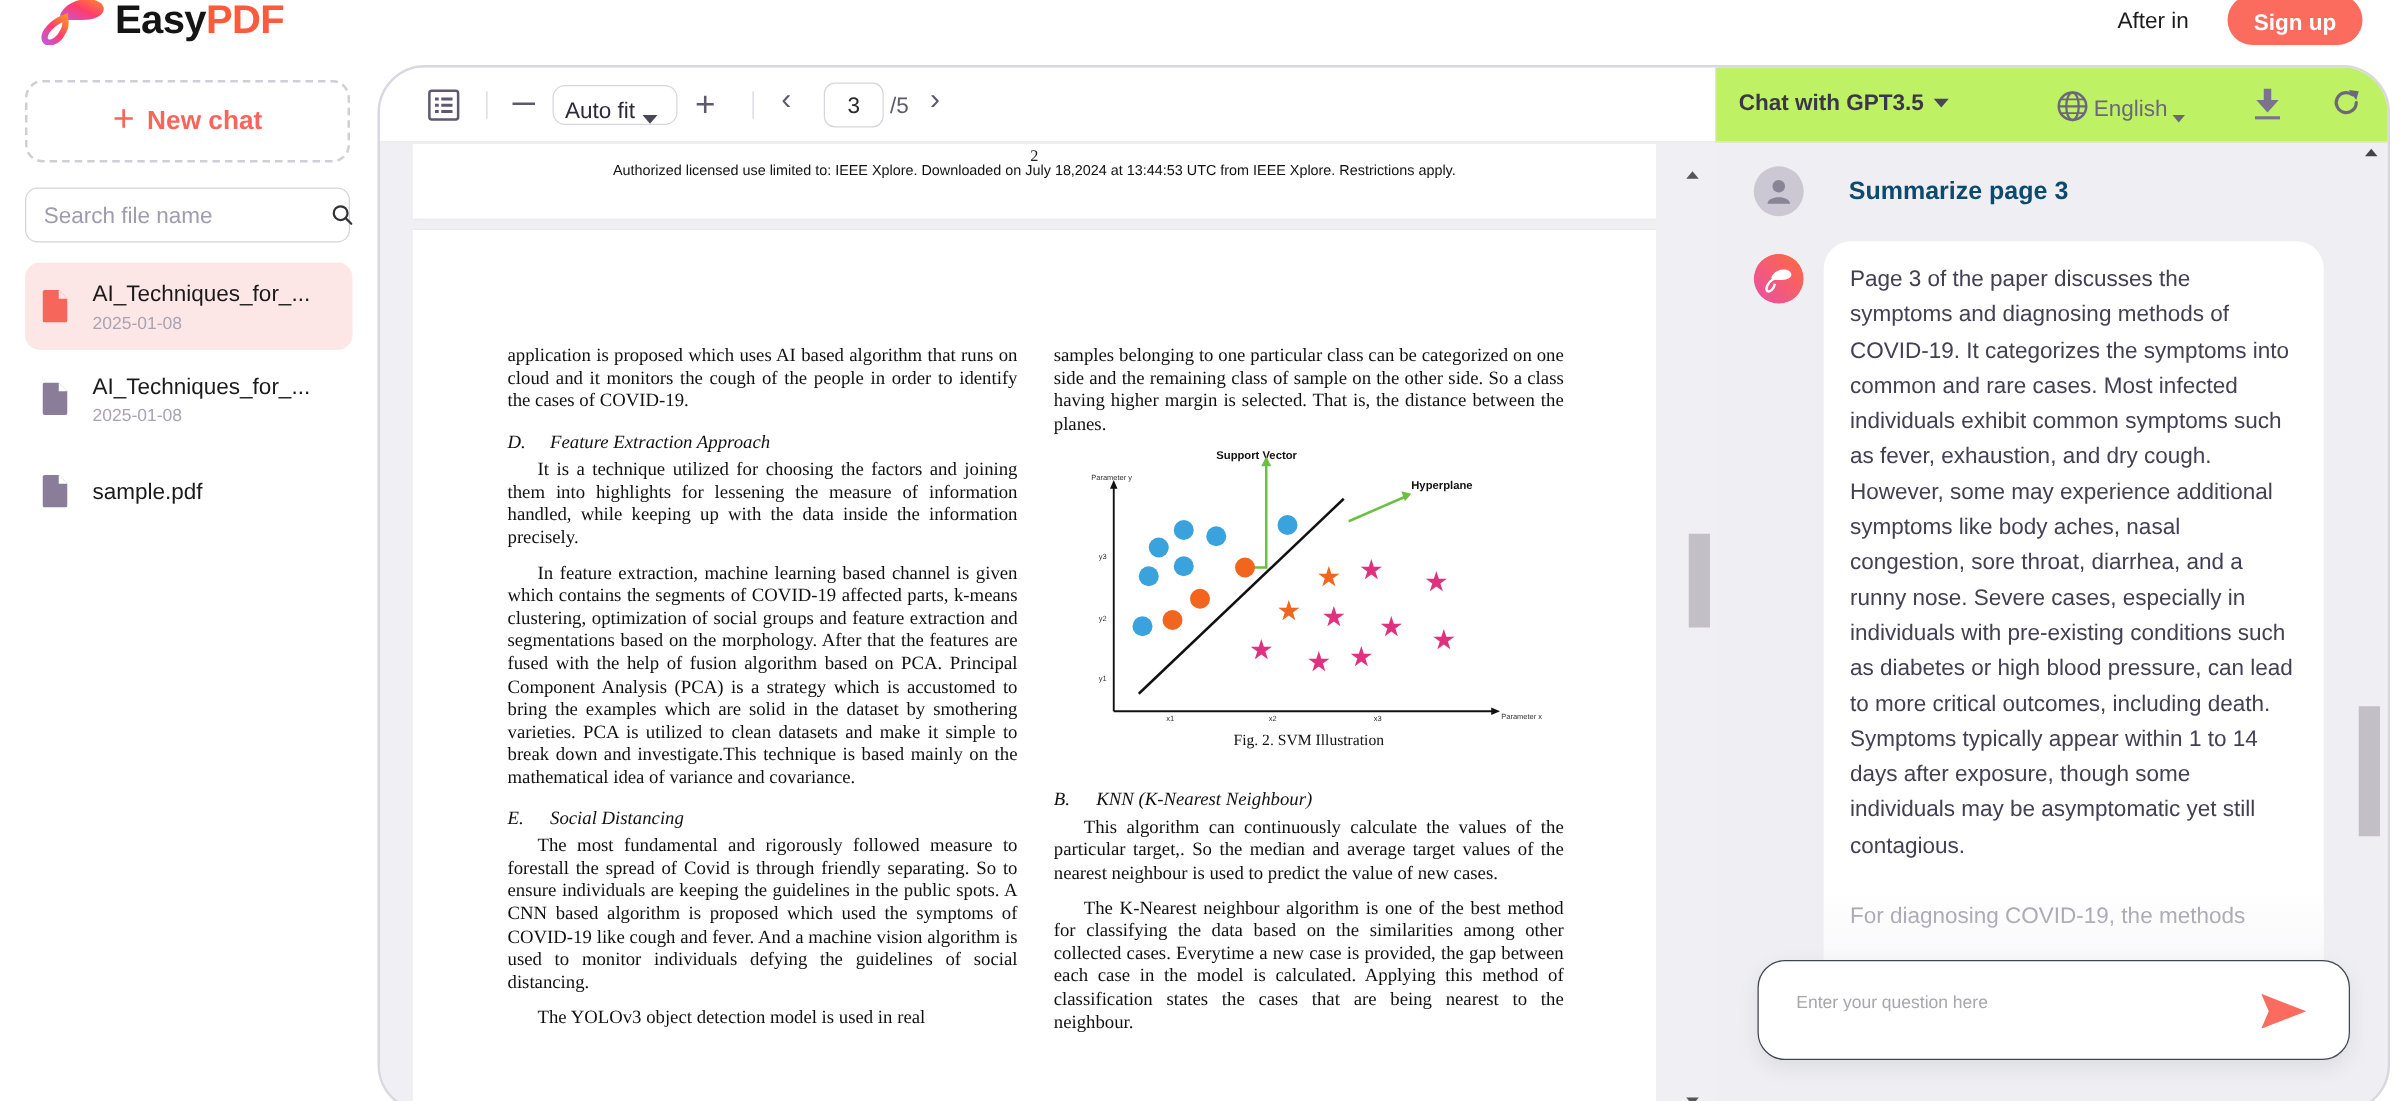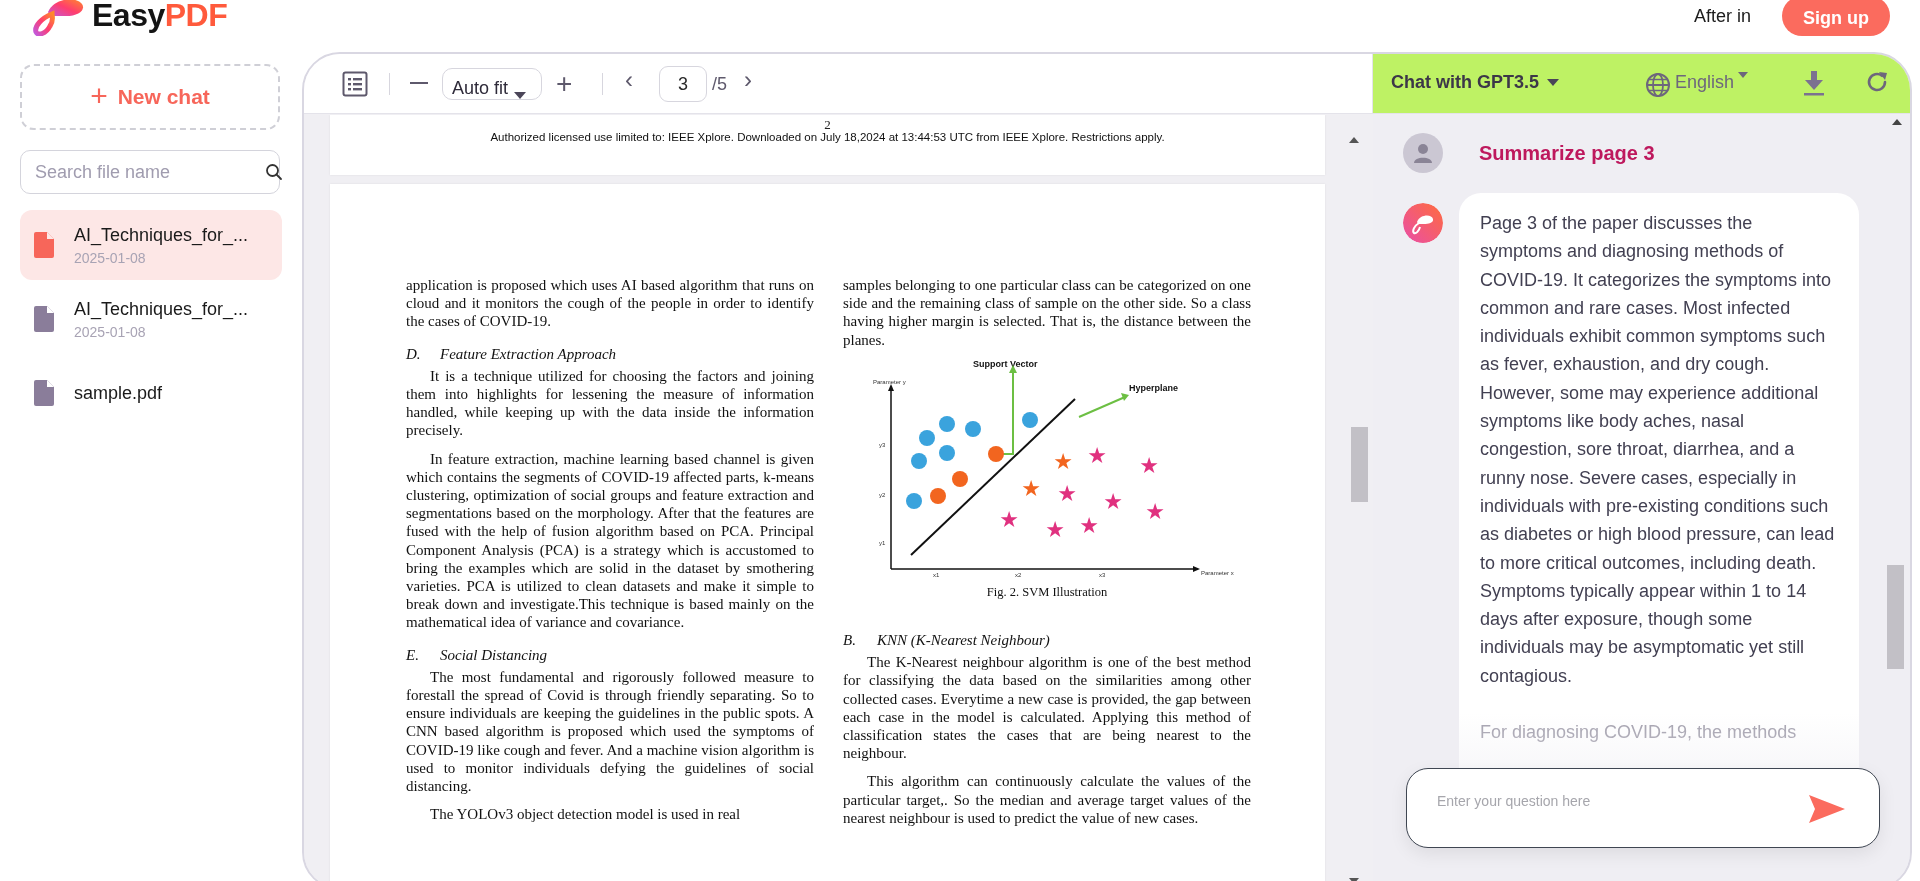--- a/index.html
+++ b/index.html
@@ -64,31 +64,31 @@
   .col .head span.n { display: inline-block; width: 34px; }
   .col1 { left: 76px; top: 92px; width: 408px; }
   .col2 { left: 513px; top: 92px; width: 408px; }
 
   .figure { position: relative; width: 408px; height: 222px; margin-top: 6px; }
   .figcap { text-align: center; font-size: 12.5px; margin-top: 2px; margin-bottom: 30px; }
 
   
   .chat-header { position: absolute; left: 1068px; top: 0; width: 542px; height: 60px; background: #bef264; border-left: 1px solid #e4e3ea; border-bottom: 1px solid #e4e3ea; }
   .model-sel { position: absolute; left: 18px; top: 18px; display: flex; align-items: center; gap: 8px; font-family: "Liberation Sans", sans-serif; font-weight: 700; font-size: 18px; color: #3c3748; }
-  .lang-sel { position: absolute; left: 272px; top: 18px; display: flex; align-items: flex-start; gap: 4px; font-family: "Liberation Sans", sans-serif; font-size: 18px; color: #6d677c; }
+  .lang-sel { position: absolute; left: 272px; top: 18px; display: flex; align-items: flex-end; gap: 4px; font-family: "Liberation Sans", sans-serif; font-size: 18px; color: #6d677c; }
   .lang-sel .caret { border-top-color: #6d677c; border-left-width: 5px; border-right-width: 5px; border-top-width: 6px; }
   .ic-download { position: absolute; left: 430px; top: 16px; width: 22px; height: 26px; }
   .ic-refresh { position: absolute; left: 492px; top: 16px; width: 24px; height: 24px; }
 
   .chat-body { position: absolute; left: 1069px; top: 61px; width: 541px; height: 777px; background: #efeef3; overflow: hidden; }
   .chat-scroll-up { position: absolute; right: 12px; top: 4px; width: 0; height: 0; border-left: 5px solid transparent; border-right: 5px solid transparent; border-bottom: 6px solid #444; }
   .chat-thumb { position: absolute; right: 10px; top: 450px; width: 17px; height: 104px; background: #c2c0c6; }
   .user-row { position: absolute; left: 30px; top: 18px; display: flex; align-items: center; gap: 36px; }
   .avatar-user { width: 40px; height: 40px; border-radius: 50%; background: #cbc7d3; display: flex; align-items: center; justify-content: center; }
-  .user-msg { font-family: "Liberation Sans", sans-serif; font-weight: 700; font-size: 20px; color: #be185d; }
+  .user-msg { font-family: "Liberation Sans", sans-serif; font-weight: 700; font-size: 20px; color: #0c4a6e; }
   .ai-row { position: absolute; left: 30px; top: 88px; }
   .avatar-ai { position: absolute; left: 0; top: 0; width: 40px; height: 40px; border-radius: 50%; }
   .ai-bubble { position: absolute; left: 56px; top: -10px; width: 400px; height: 600px; background: #fff; border-radius: 22px; padding: 16px 21px; font-family: "Liberation Sans", sans-serif; font-size: 18px; line-height: 28.3px; color: #424052; }
   .ai-bubble .fade { color: #a3a0ad; margin-top: 28px; }
   .bubble-fade { position: absolute; left: 0; bottom: 0; width: 100%; height: 80px; background: linear-gradient(to bottom, rgba(239,238,243,0) 0%, rgba(239,238,243,0.6) 100%); border-radius: 0 0 22px 22px; }
 
   .chat-input { position: absolute; left: 1102px; top: 714px; width: 474px; height: 80px; background: #fff; border: 1.5px solid #3f4652; border-radius: 22px; box-shadow: 0 6px 18px rgba(0,0,0,0.08); }
   .chat-input input { position: absolute; left: 30px; top: 24px; width: 360px; border: none; outline: none; background: transparent; font-family: "Liberation Sans", sans-serif; font-size: 14px; color: #333; }
   .chat-input input::placeholder { color: #a6a6ac; }
   .send { position: absolute; left: 402px; top: 26px; width: 36px; height: 28px; }
@@ -249,22 +249,22 @@
               <text x="270" y="150" fill="#e0317f">★</text>
               <text x="312" y="160" fill="#e0317f">★</text>
               <text x="166" y="168" fill="#e0317f">★</text>
               <text x="212" y="178" fill="#e0317f">★</text>
               <text x="246" y="174" fill="#e0317f">★</text>
             </g>
           </svg>
         </div>
         <div class="figcap">Fig. 2.   SVM Illustration</div>
         <div class="head"><span class="n">B.</span><span>KNN (K-Nearest Neighbour)</span></div>
+        <p class="ind">This algorithm can continuously calculate the values of the particular target,. So the median and average target values of the nearest neighbour is used to predict the value of new cases.</p>
         <p class="ind">The K-Nearest neighbour algorithm is one of the best method for classifying the data based on the similarities among other collected cases. Everytime a new case is provided, the gap between each case in the model is calculated. Applying this method of classification states the cases that are being nearest to the neighbour.</p>
-        <p class="ind">This algorithm can continuously calculate the values of the particular target,. So the median and average target values of the nearest neighbour is used to predict the value of new cases.</p>
       </div>
     </div>
 
     <div class="pdf-scroll">
       <div class="scroll-up"></div>
       <div class="scroll-thumb"></div>
       <div class="scroll-down"></div>
     </div>
   </div>
 

